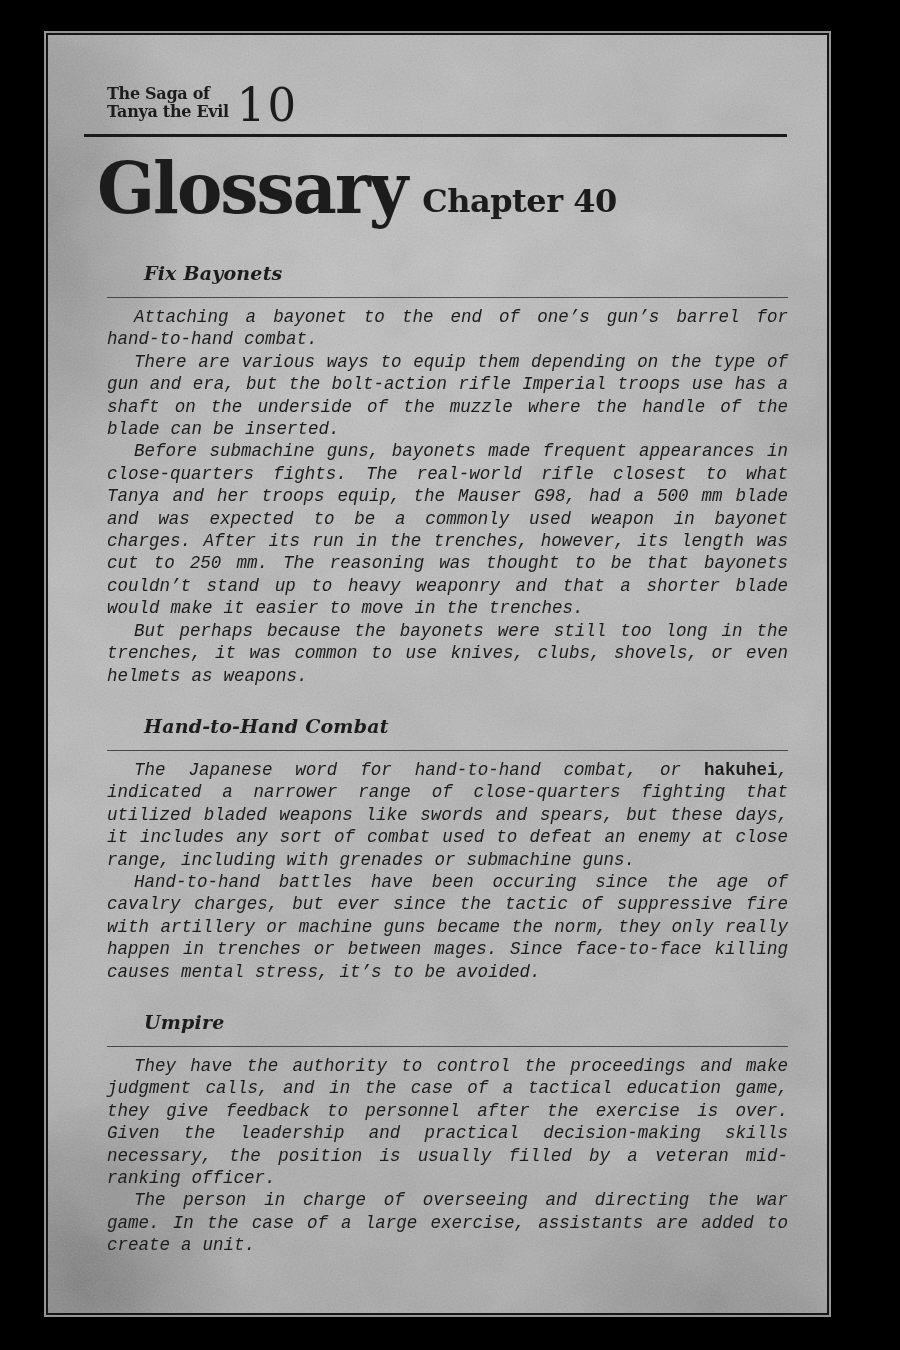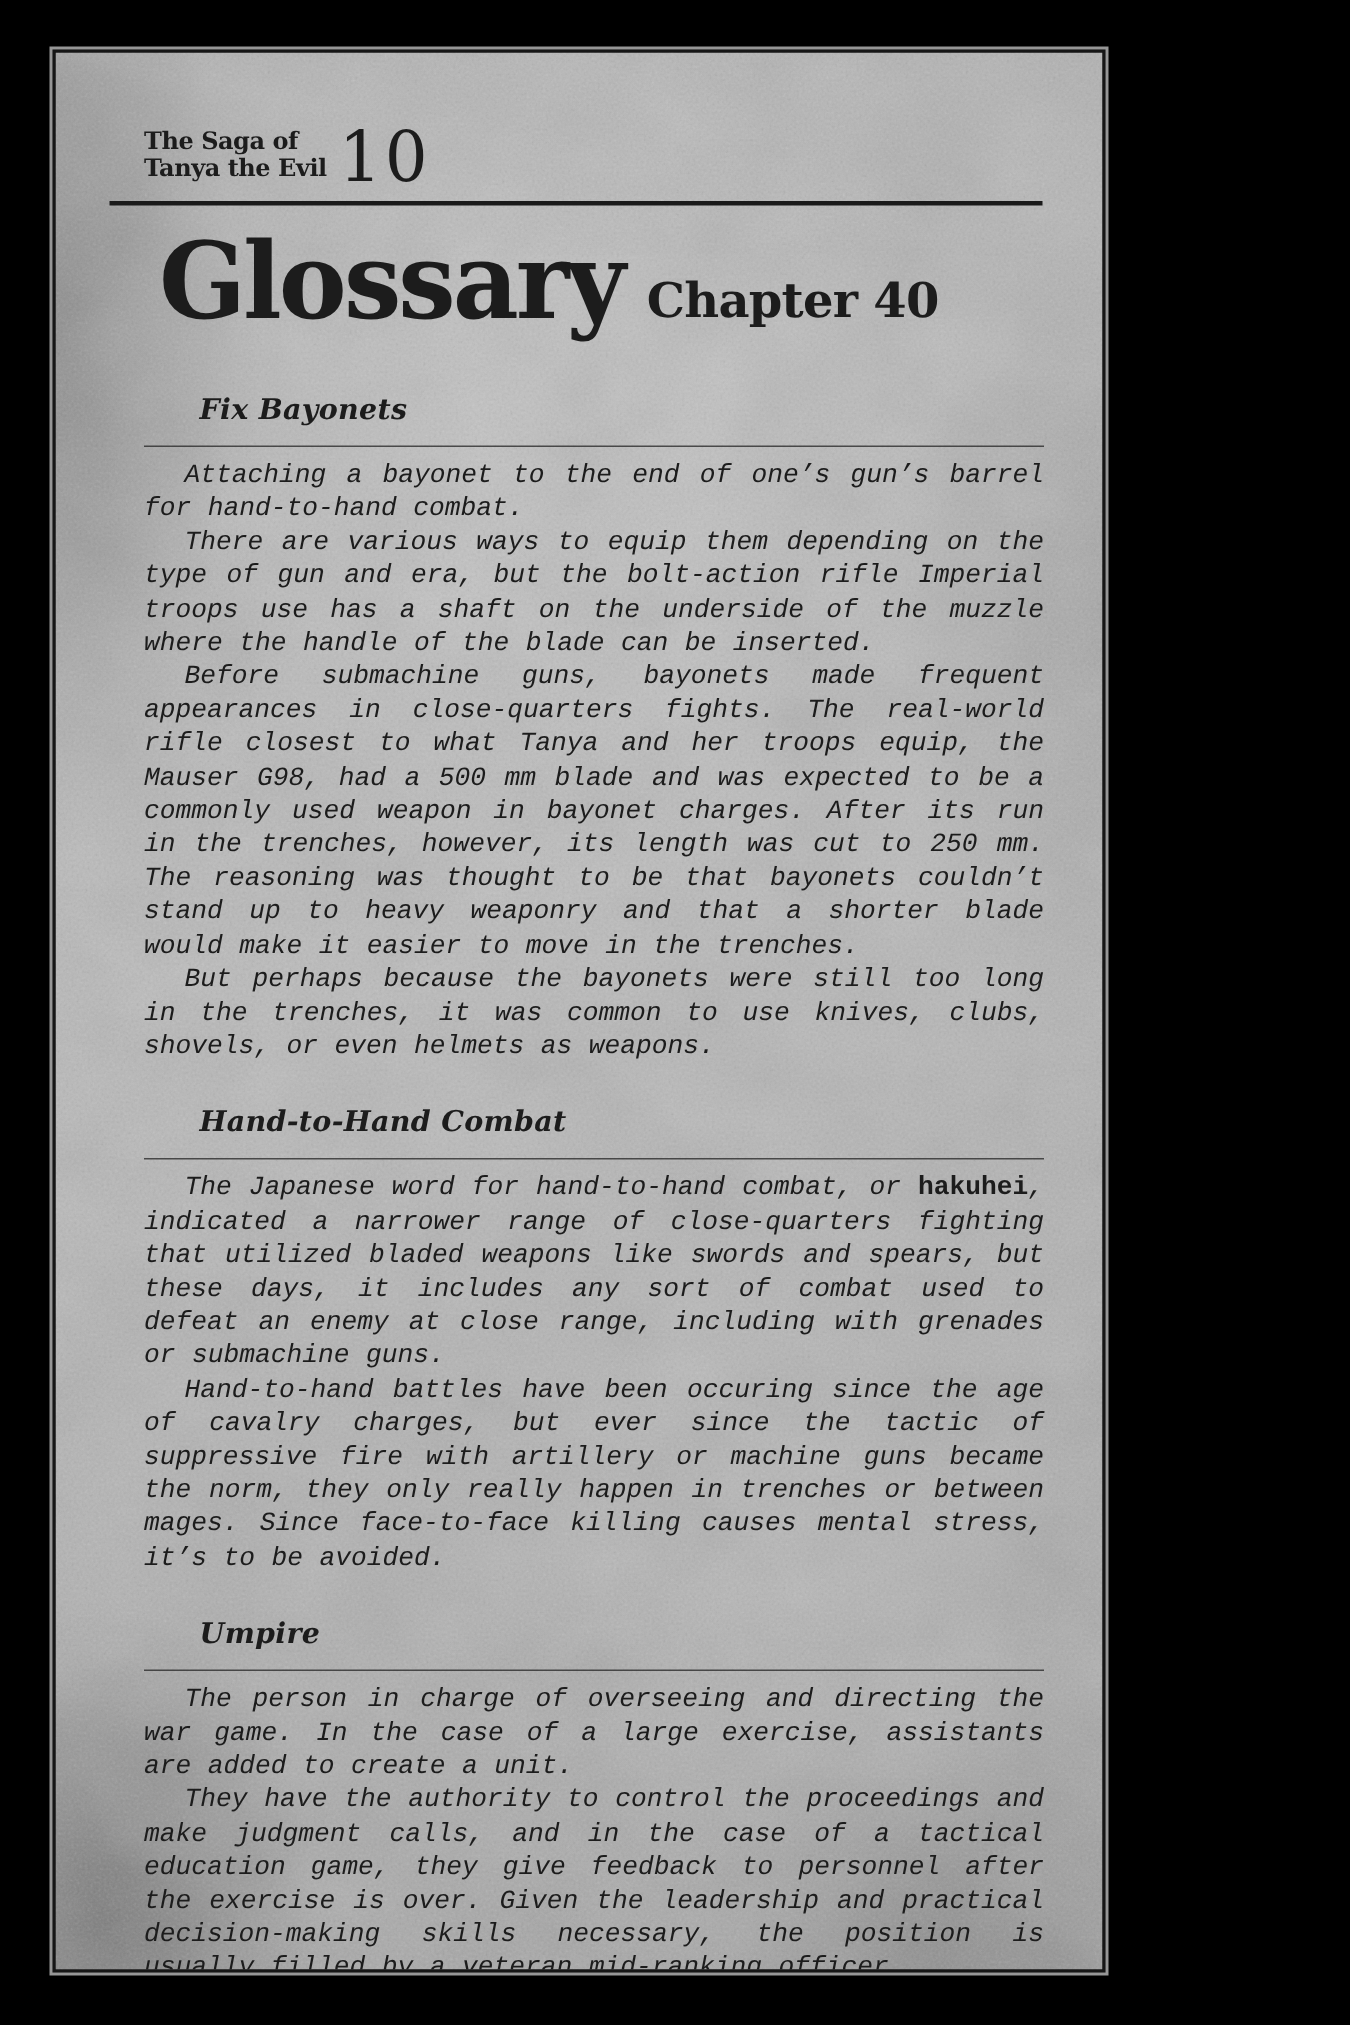--- a/index.html
+++ b/index.html
@@ -13,22 +13,22 @@
   *{box-sizing:border-box;}
   html,body{
     margin:0;padding:0;
     width:900px;height:1350px;
     background:var(--frame-outer,#000);
     font-family:"DejaVu Serif", serif;
     overflow:hidden;
   }
   .page{
     position:absolute;
-    left:35px;top:33px;
-    width:702px;height:1282px;
+    left:46px;top:33px;
+    width:783px;height:1282px;
     border:2px solid var(--frame-line-dark,#161616);
     outline:2px solid var(--frame-line-light,#969696);
     background:
       radial-gradient(ellipse 30% 25% at 4% 98%, rgba(0,0,0,.30), transparent 70%),
       radial-gradient(ellipse 25% 35% at 0% 15%, rgba(0,0,0,.22), transparent 70%),
       radial-gradient(ellipse 28% 30% at 100% 30%, rgba(0,0,0,.10), transparent 70%),
       radial-gradient(ellipse 35% 20% at 85% 100%, rgba(0,0,0,.14), transparent 70%),
       radial-gradient(ellipse 60% 40% at 45% 18%, rgba(255,255,255,.17), transparent 70%),
       radial-gradient(ellipse 50% 35% at 70% 80%, rgba(255,255,255,.10), transparent 70%),
       linear-gradient(160deg,#b0b0b0 0%, #bababa 45%, #a4a4a4 100%);
@@ -67,21 +67,21 @@
     margin-left:8px;
     letter-spacing:2px;
     transform:scaleY(1.04);
   }
   .header-rule{
     height:3px;background:var(--rule,#1a1a1a);
     margin-top:9px;
   }
   .title-row{
     display:flex;align-items:baseline;
-    margin-left:33px;margin-top:14px;
+    margin-left:13px;margin-top:14px;
   }
   .page-title{
     font-size:68px;line-height:74px;
     letter-spacing:-2px;
     transform:scaleY(1.04);
     display:inline-block;
   }
   .chapter-label{
     font-size:32px;
     margin-left:16px;
@@ -169,20 +169,20 @@
     <div class="entry-body">
             <p><span>The Japanese word for hand-to-hand combat, or </span><span class="roman">hakuhei</span><span>, indicated a narrower range of close-quarters fighting that utilized bladed weapons like swords and spears, but these days, it includes any sort of combat used to defeat an enemy at close range, including with grenades or submachine guns.</span></p>
             <p><span>Hand-to-hand battles have been occuring since the age of cavalry charges, but ever since the tactic of suppressive fire with artillery or machine guns became the norm, they only really happen in trenches or between mages. Since face-to-face killing causes mental stress, it’s to be avoided.</span></p>
           </div>
   </section>
 
   <section class="entry">
     <h2 class="entry-heading">Umpire</h2>
     <div class="entry-rule"></div>
     <div class="entry-body">
+            <p><span>They have the authority to control the proceedings and make judgment calls, and in the case of a tactical education game, they give feedback to personnel after the exercise is over. Given the leadership and practical decision-making skills necessary, the position is usually filled by a veteran mid-ranking officer.</span></p>
             <p><span>The person in charge of overseeing and directing the war game. In the case of a large exercise, assistants are added to create a unit.</span></p>
-            <p><span>They have the authority to control the proceedings and make judgment calls, and in the case of a tactical education game, they give feedback to personnel after the exercise is over. Given the leadership and practical decision-making skills necessary, the position is usually filled by a veteran mid-ranking officer.</span></p>
           </div>
   </section>
 </main>
 
   </div>
 </div>
 
 </body></html>

